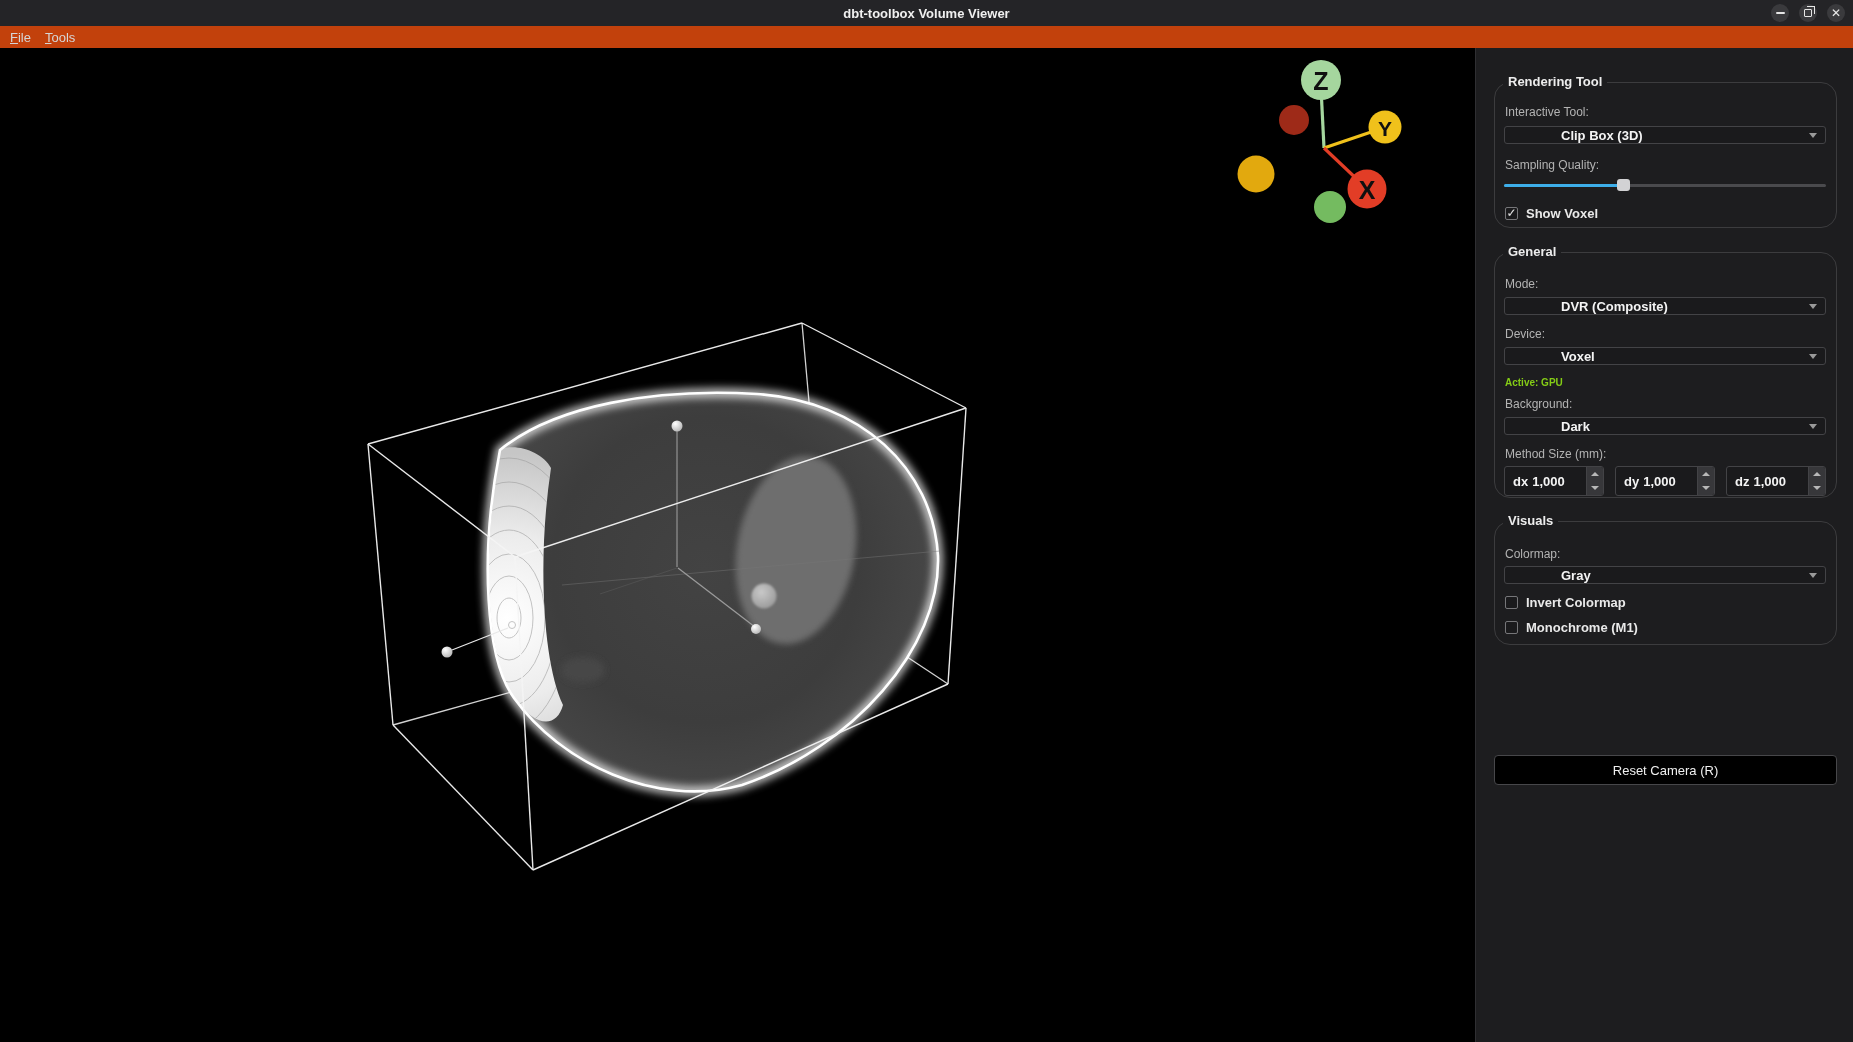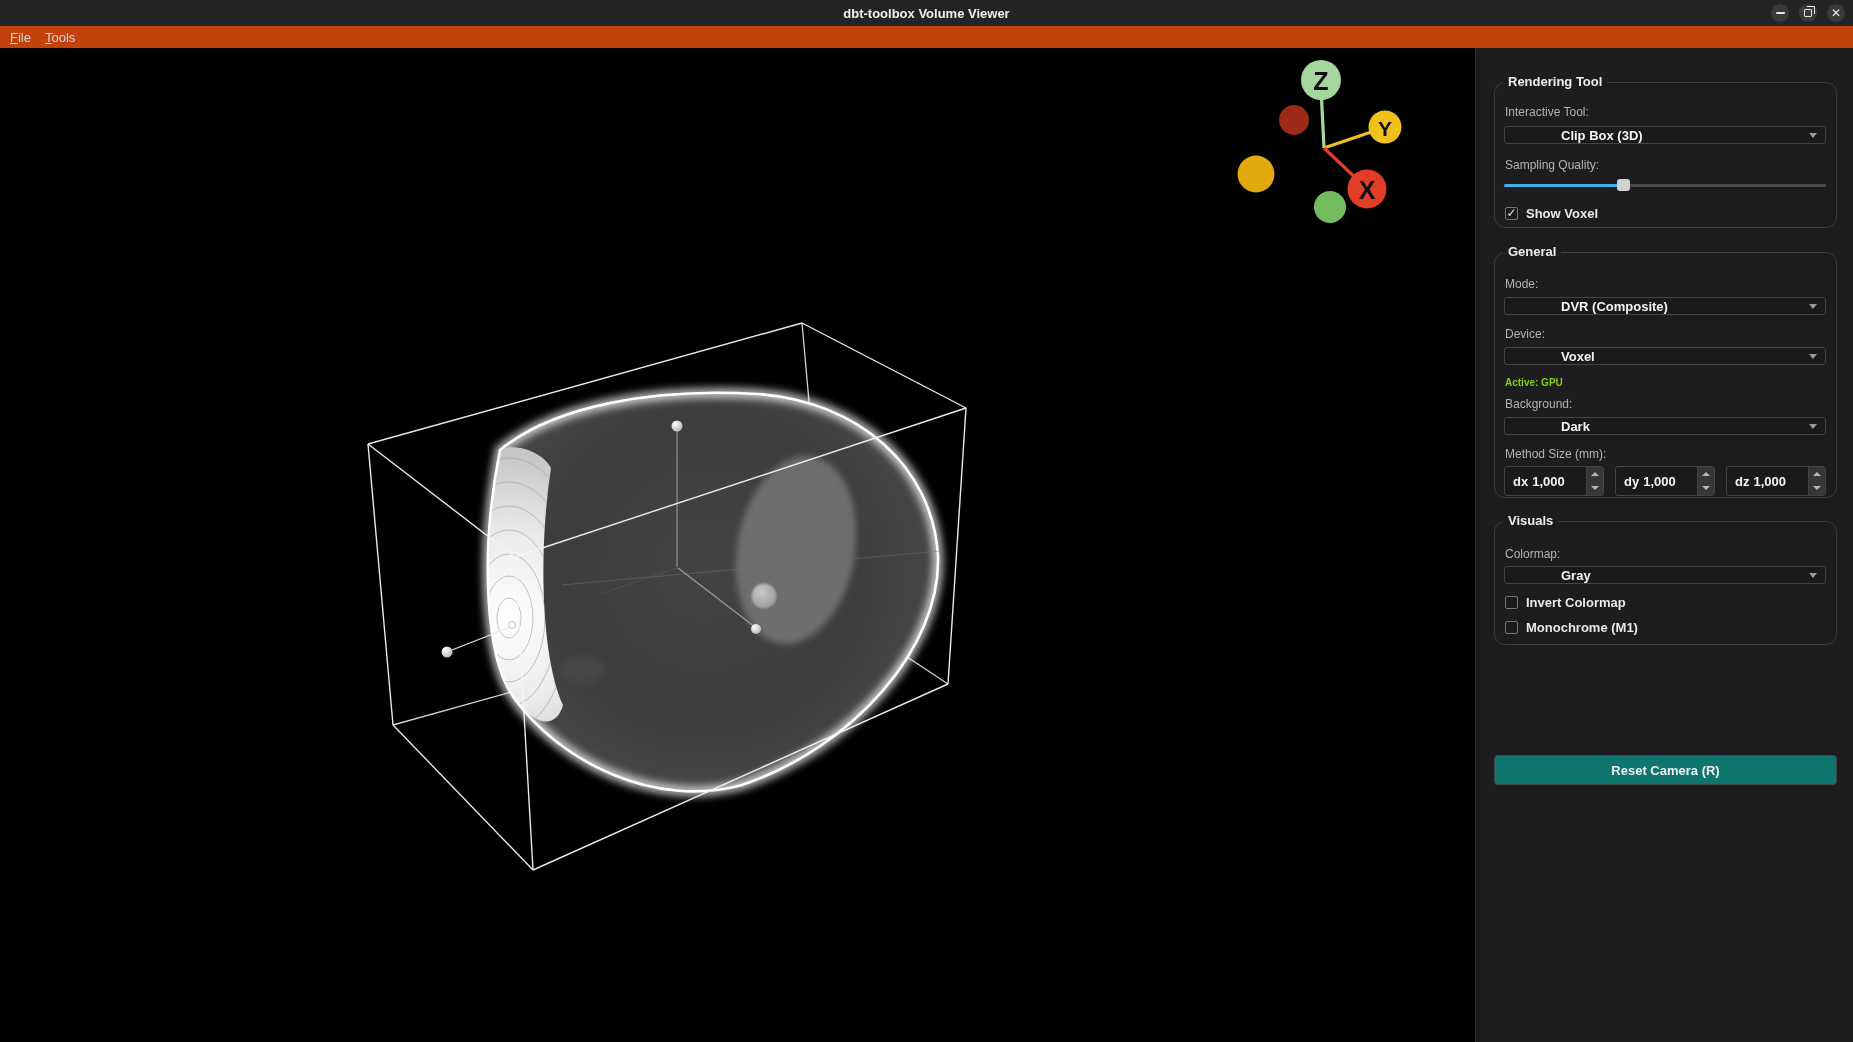--- a/index.html
+++ b/index.html
@@ -27,21 +27,21 @@
   .menu-item .mnemonic { text-decoration:underline; }
 
   
   .viewport { position:absolute; left:0; top:48px; width:1475px; height:994px; background:#000; }
   .viewport svg { display:block; }
 
   
   .panel { position:absolute; left:1475px; top:48px; width:378px; height:994px;
     background:#1d1d1f; border-left:1px solid #2f2f32; }
   .group { position:absolute; left:18px; width:343px; border:1px solid #3c3c3e;
-    border-radius:11px; }
+    border-radius:16px; }
   .group-title { position:absolute; top:-9px; left:8px; background:#1d1d1f; padding:0 5px;
     font-size:13px; font-weight:bold; color:#ededed; }
   .g1 { top:34px;  height:146px; }
   .g2 { top:204px; height:246px; }
   .g3 { top:473px; height:124px; }
   .g4 { top:620px; height:79px;  }
   .field-label { position:absolute; left:10px; font-size:12px; color:#b3b3b3; }
   .combo { position:absolute; left:9px; width:322px; height:18px; background:#1a1a1c;
     border:1px solid #434346; border-radius:3px; display:flex; align-items:center;
     padding:0 8px; cursor:default; }
@@ -73,23 +73,23 @@
     font-size:13px; font-weight:bold; color:#f4f4f4; white-space:nowrap; }
   .spin-arrows { width:17px; background:#37373a; border-left:1px solid #434346;
     display:flex; flex-direction:column; }
   .spin-arrows > div { flex:1; display:flex; align-items:center; justify-content:center; }
   .tri-up { width:0; height:0; border-left:4px solid transparent; border-right:4px solid transparent;
     border-bottom:4.5px solid #b8b8b8; }
   .tri-down { width:0; height:0; border-left:4px solid transparent; border-right:4px solid transparent;
     border-top:4.5px solid #b8b8b8; }
 
   .reset-btn { position:absolute; left:18px; top:707px; width:343px; height:30px;
-    background:#0f766e; border:1px solid #47474a; border-radius:4px;
+    background:#000000; border:1px solid #47474a; border-radius:4px;
     display:flex; align-items:center; justify-content:center;
-    font-size:13px; font-weight:700; color:#f0f0f0; cursor:default; }
+    font-size:13px; font-weight:400; color:#f0f0f0; cursor:default; }
 </style>
 </head>
 <body>
 
 <div class="window">
 
   <div class="titlebar">
     <div class="title">dbt-toolbox Volume Viewer</div>
     <div class="win-controls">
       <div class="win-btn">

